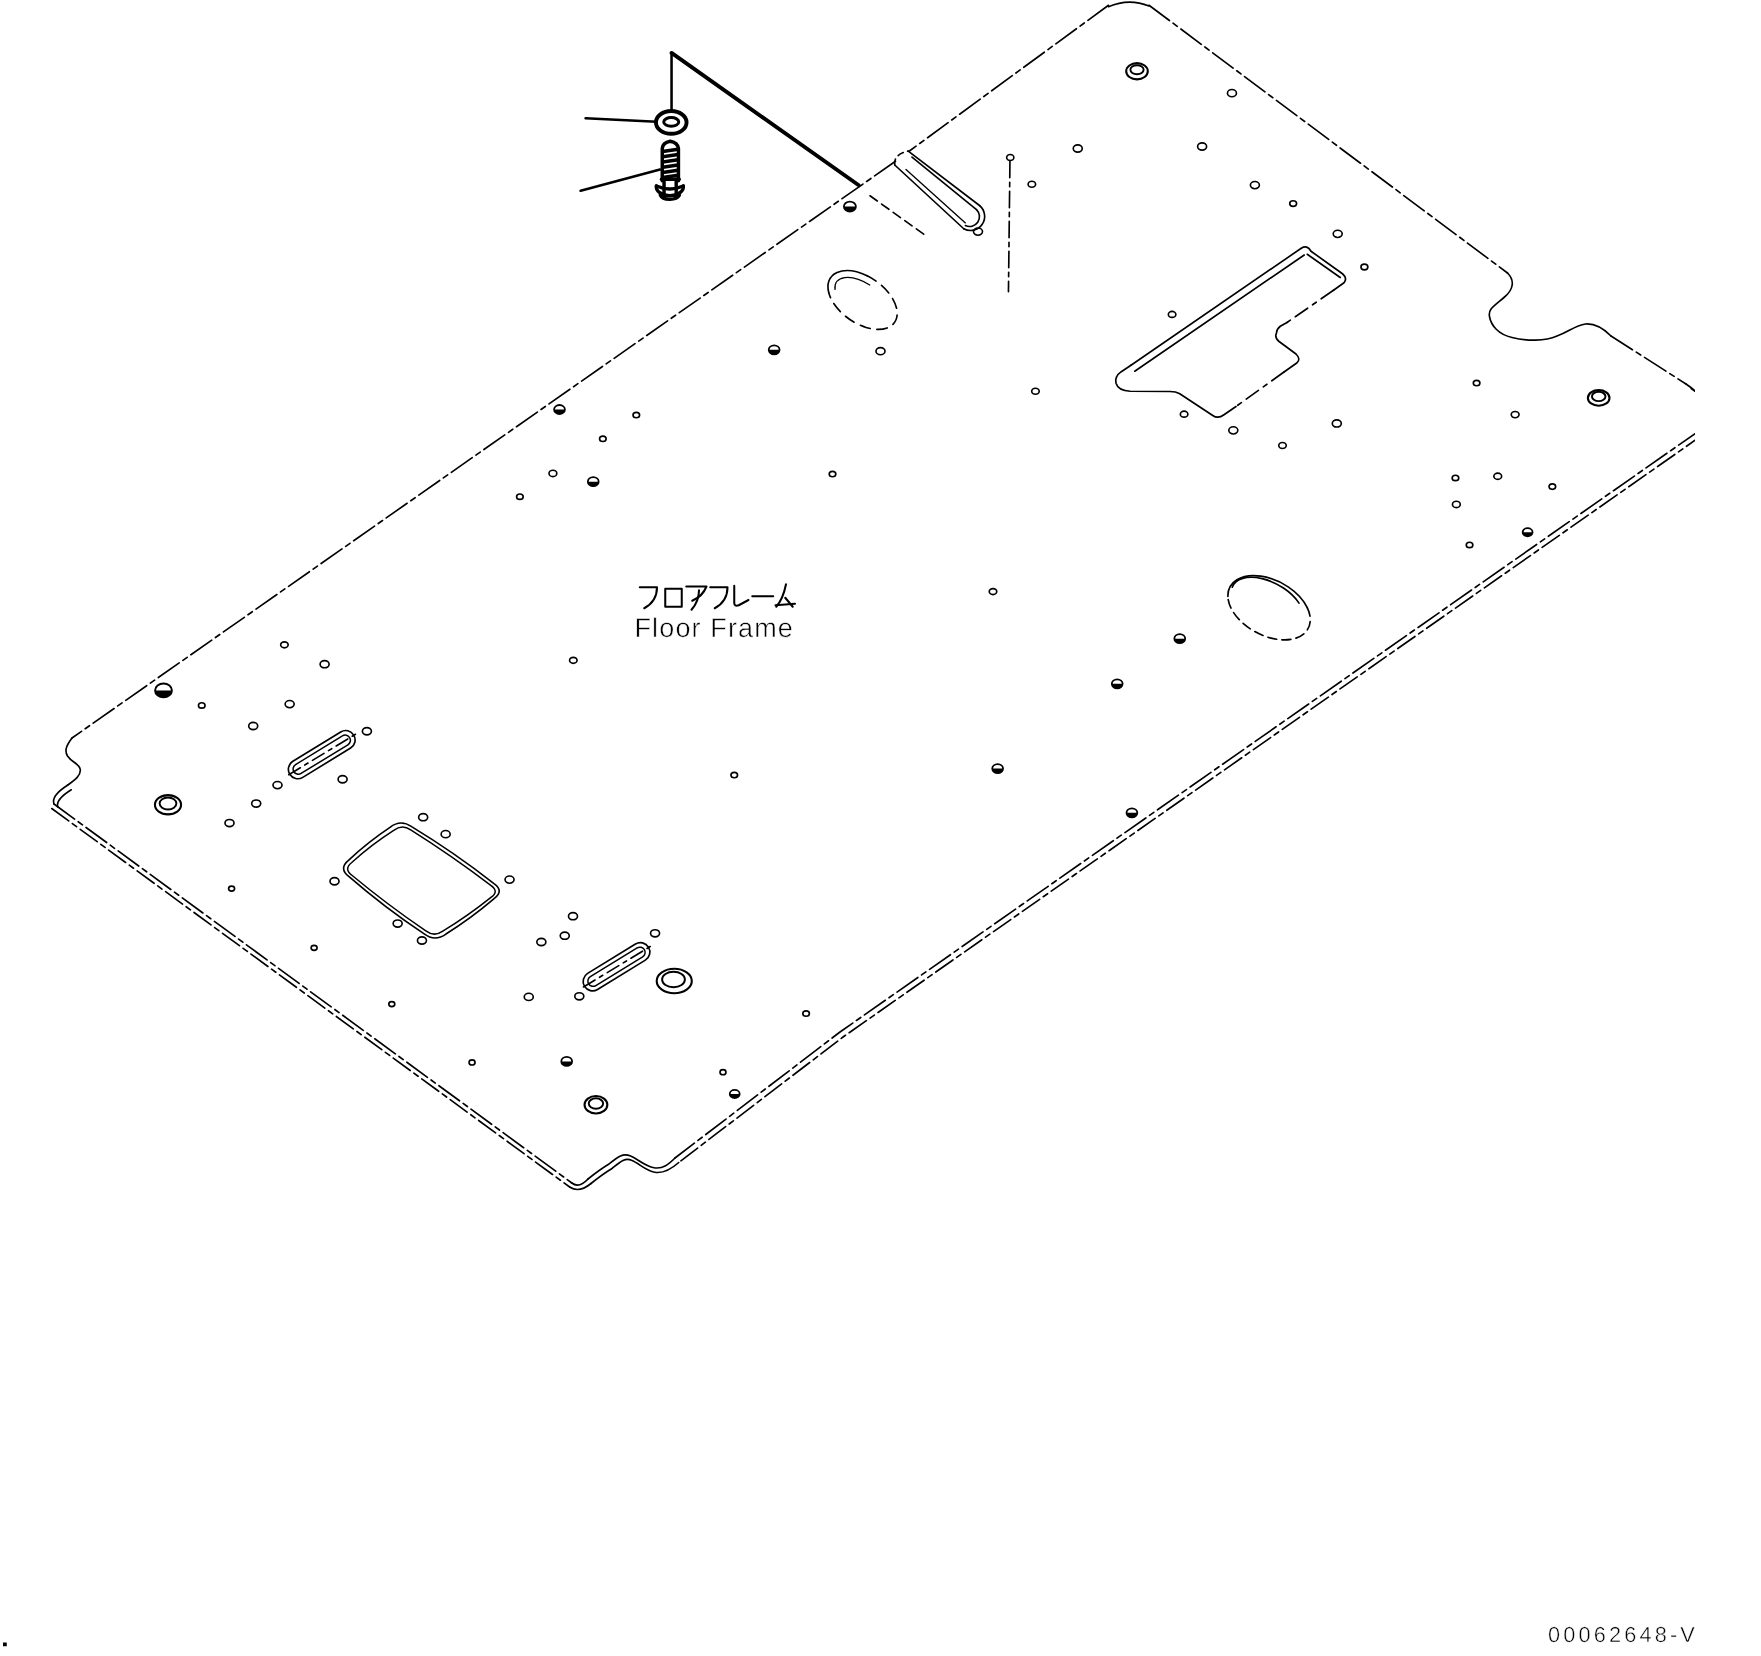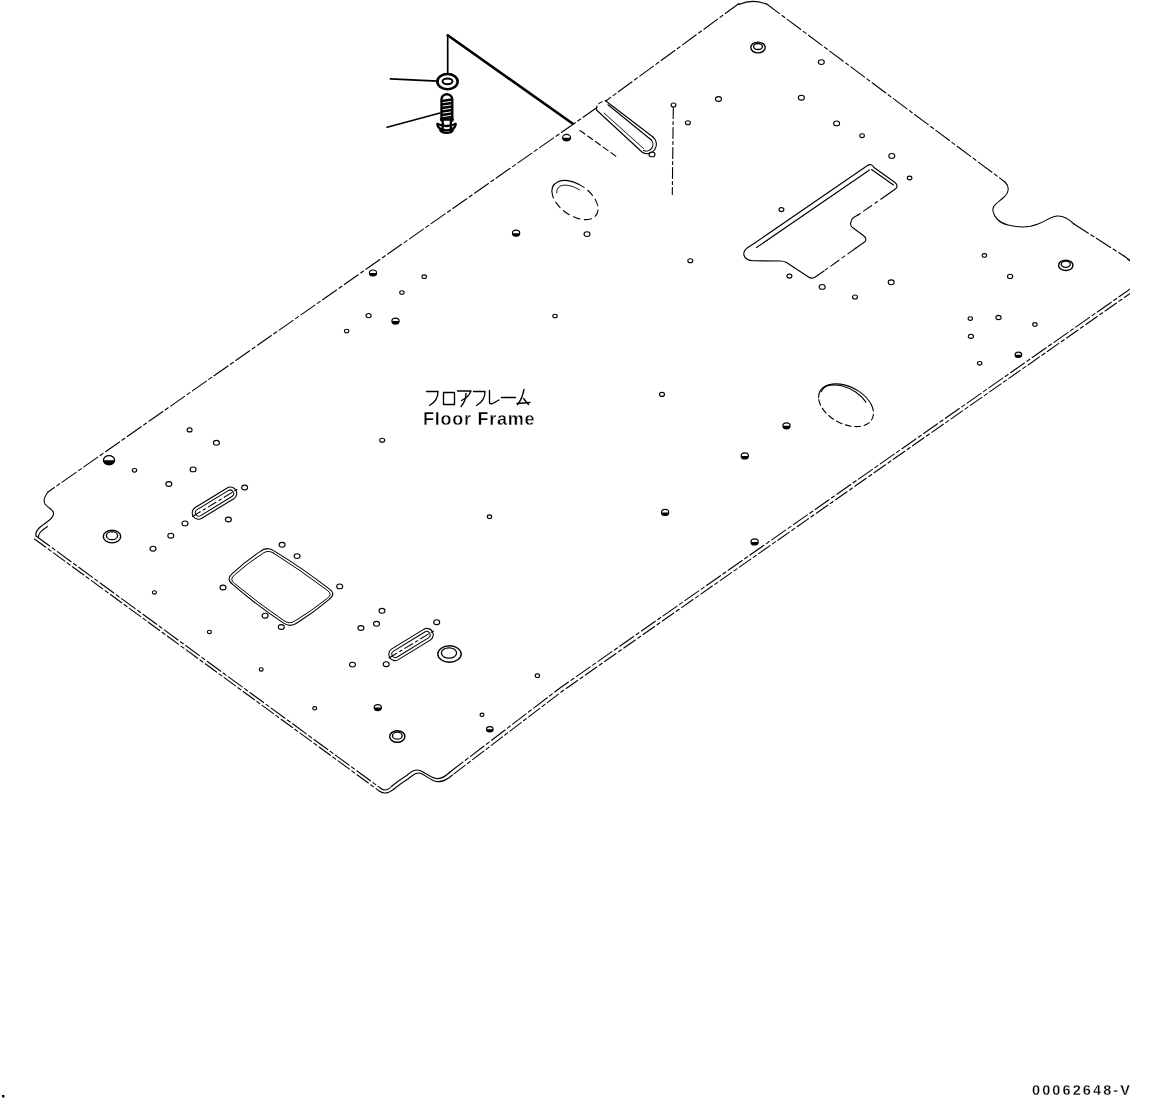--- a/index.html
+++ b/index.html
@@ -1,17 +1,17 @@
 <!DOCTYPE html>
 <html><head>
 <meta charset="utf-8">
 <style>
   html,body{margin:0;padding:0;background:#fff;}
   .page{position:relative;width:1130px;height:1104px;background:#fff;overflow:hidden;
-        font-family:"Liberation Sans", sans-serif;font-weight:bold;}
+        font-family:"Liberation Sans", sans-serif;}
   svg{position:absolute;left:0;top:0;}
   text{fill:#000;}
 </style>
 </head>
 <body>
 <div class="page">
 <svg width="1174" height="1104" viewBox="0 0 1174 1104" fill="none" stroke="#000" stroke-width="1.1" stroke-linecap="round" stroke-linejoin="round">
 
 <g>
 <path d="M739,3.5 L606.5,100.5" stroke-dasharray="17 3 3.5 3"></path>

